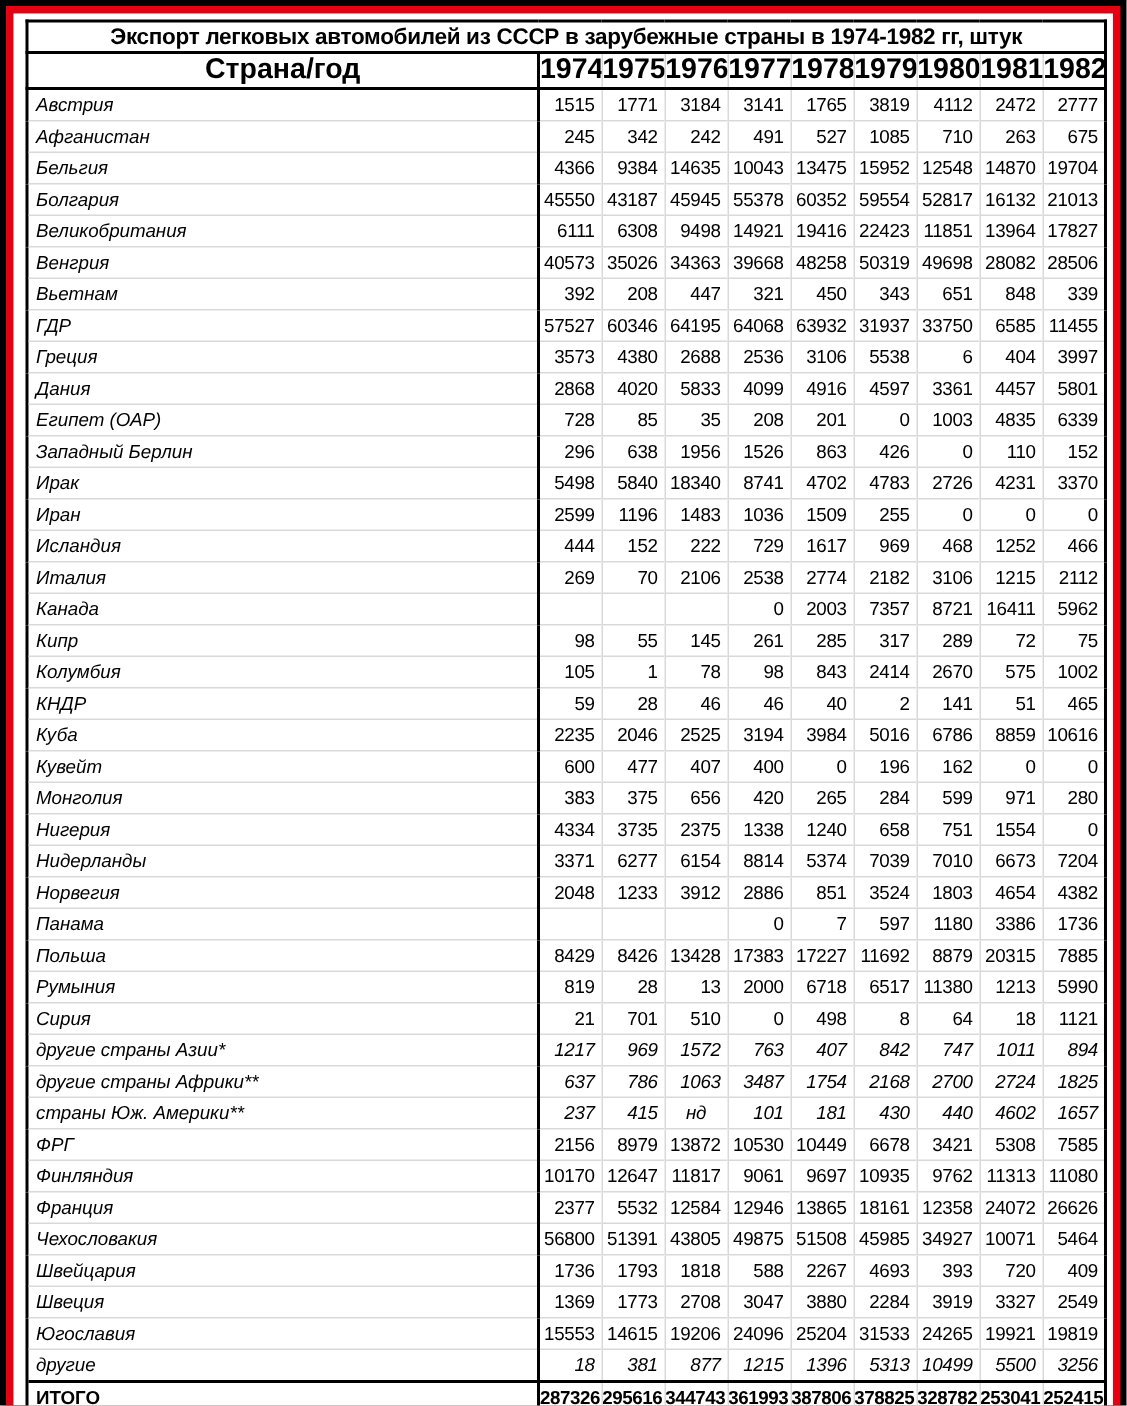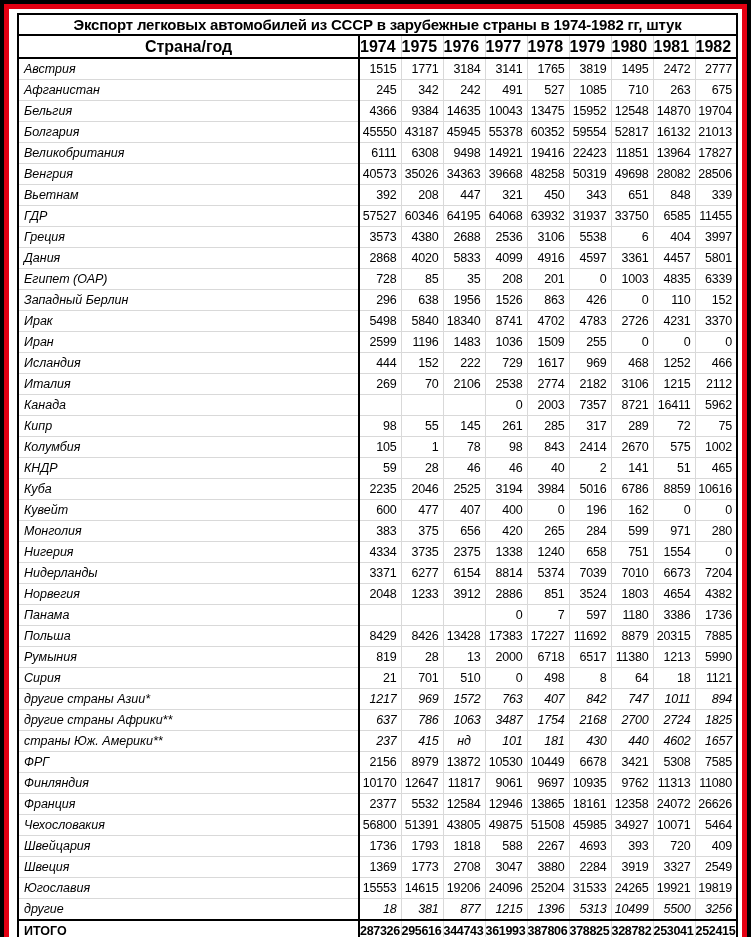--- a/index.html
+++ b/index.html
@@ -13,21 +13,21 @@
   table.export-table {
     border-collapse: collapse; table-layout: fixed; width: 719px; background: #fff;
   }
   td { padding: 0; color: #000; overflow: hidden; white-space: nowrap; vertical-align: middle; }
   td.title-cell {
     border: 2px solid #000; font-weight: bold; text-align: center;
     font-size: 15px; height: 19px; letter-spacing: -0.2px;
   }
   tr.head-row td {
     border-top: 2px solid #000; border-bottom: 2px solid #000;
-    font-weight: bold; font-size: 16px; height: 21px;
+    font-weight: bold; font-size: 19px; height: 21px;
   }
   td.corner {
     border-left: 2px solid #000; border-right: 2px solid #000; text-align: center;
   }
   tr.head-row td.year-h { text-align: left; padding-right: 4px; border-left: 1px solid #d9d9d9; }
   tr.head-row td.year-h.last { border-right: 2px solid #000; }
   tr.data-row td { height: 20px; font-size: 12.5px; border-top: 1px solid #d9d9d9; }
   tr.data-row td.country {
     border-left: 2px solid #000; border-right: 2px solid #000; padding-left: 5px; text-align: left; font-style: italic;
   }
@@ -81,21 +81,21 @@
         </tbody>
         <tbody>
             <tr class="data-row">
               <td class="country">Австрия</td>
               <td class="num">1515</td>
               <td class="num">1771</td>
               <td class="num">3184</td>
               <td class="num">3141</td>
               <td class="num">1765</td>
               <td class="num">3819</td>
-              <td class="num">1495</td>
+              <td class="num">4112</td>
               <td class="num">2472</td>
               <td class="num last">2777</td>
             </tr>
             <tr class="data-row">
               <td class="country">Афганистан</td>
               <td class="num">245</td>
               <td class="num">342</td>
               <td class="num">242</td>
               <td class="num">491</td>
               <td class="num">527</td>

